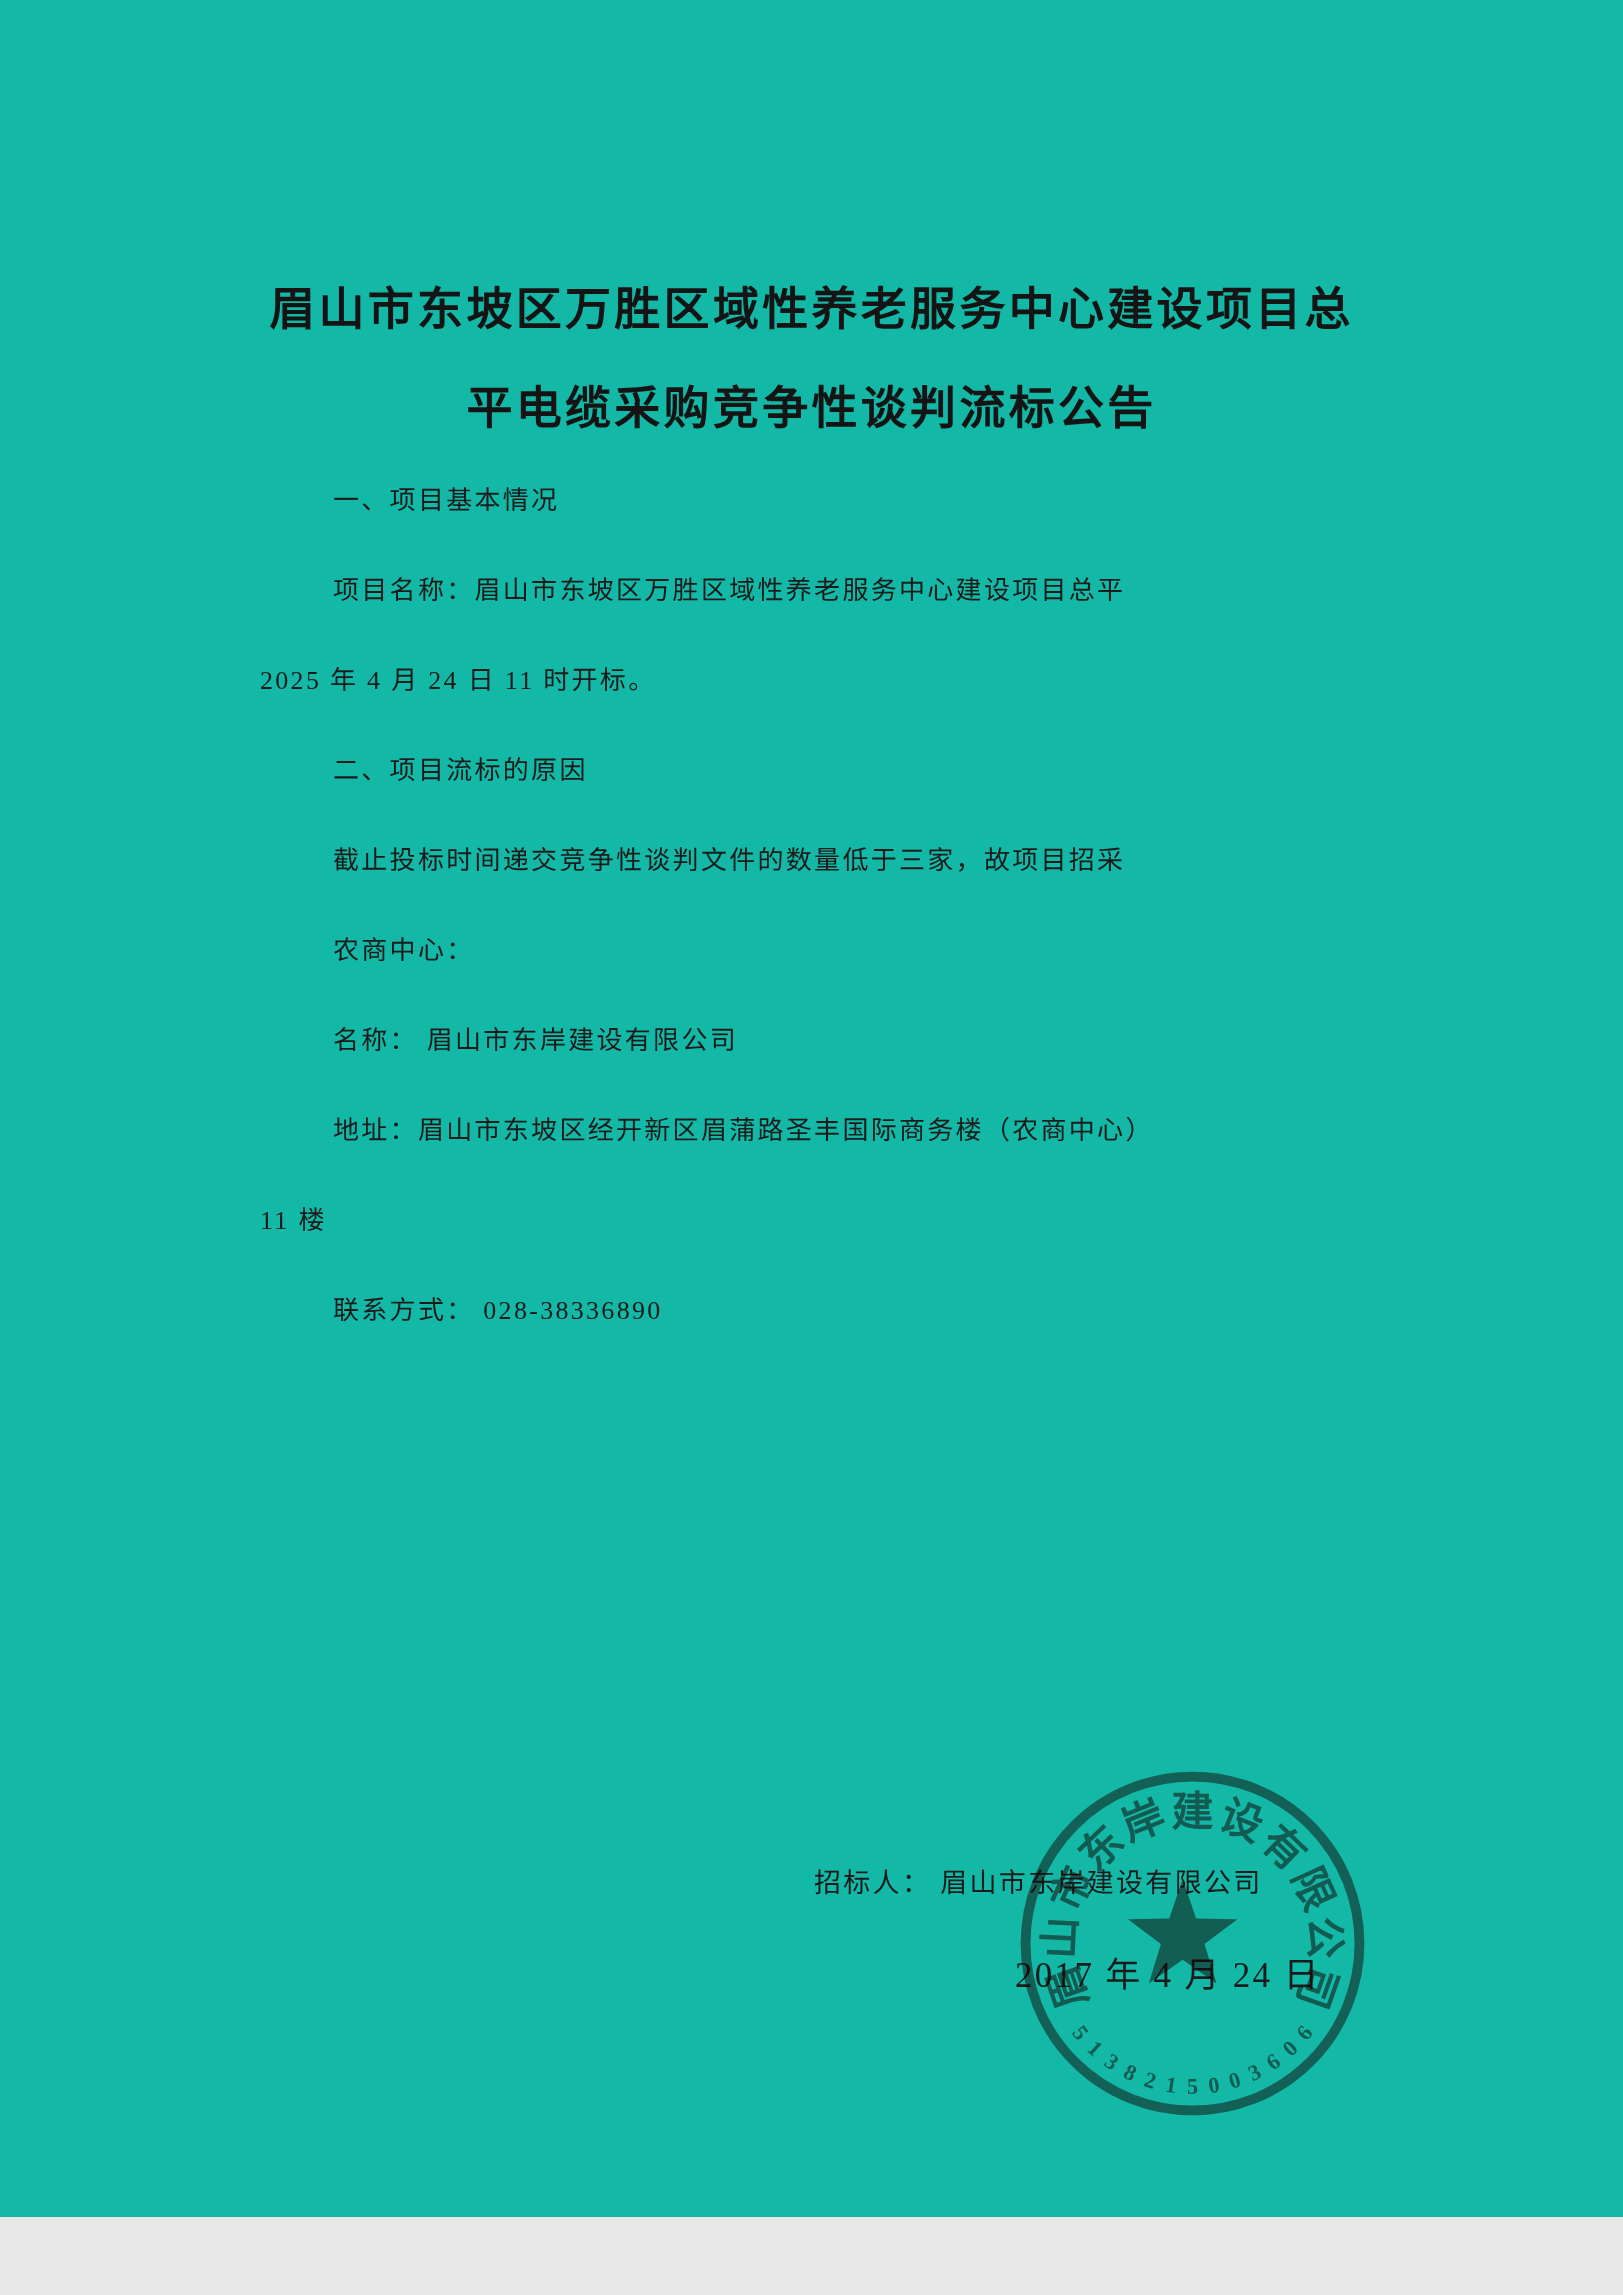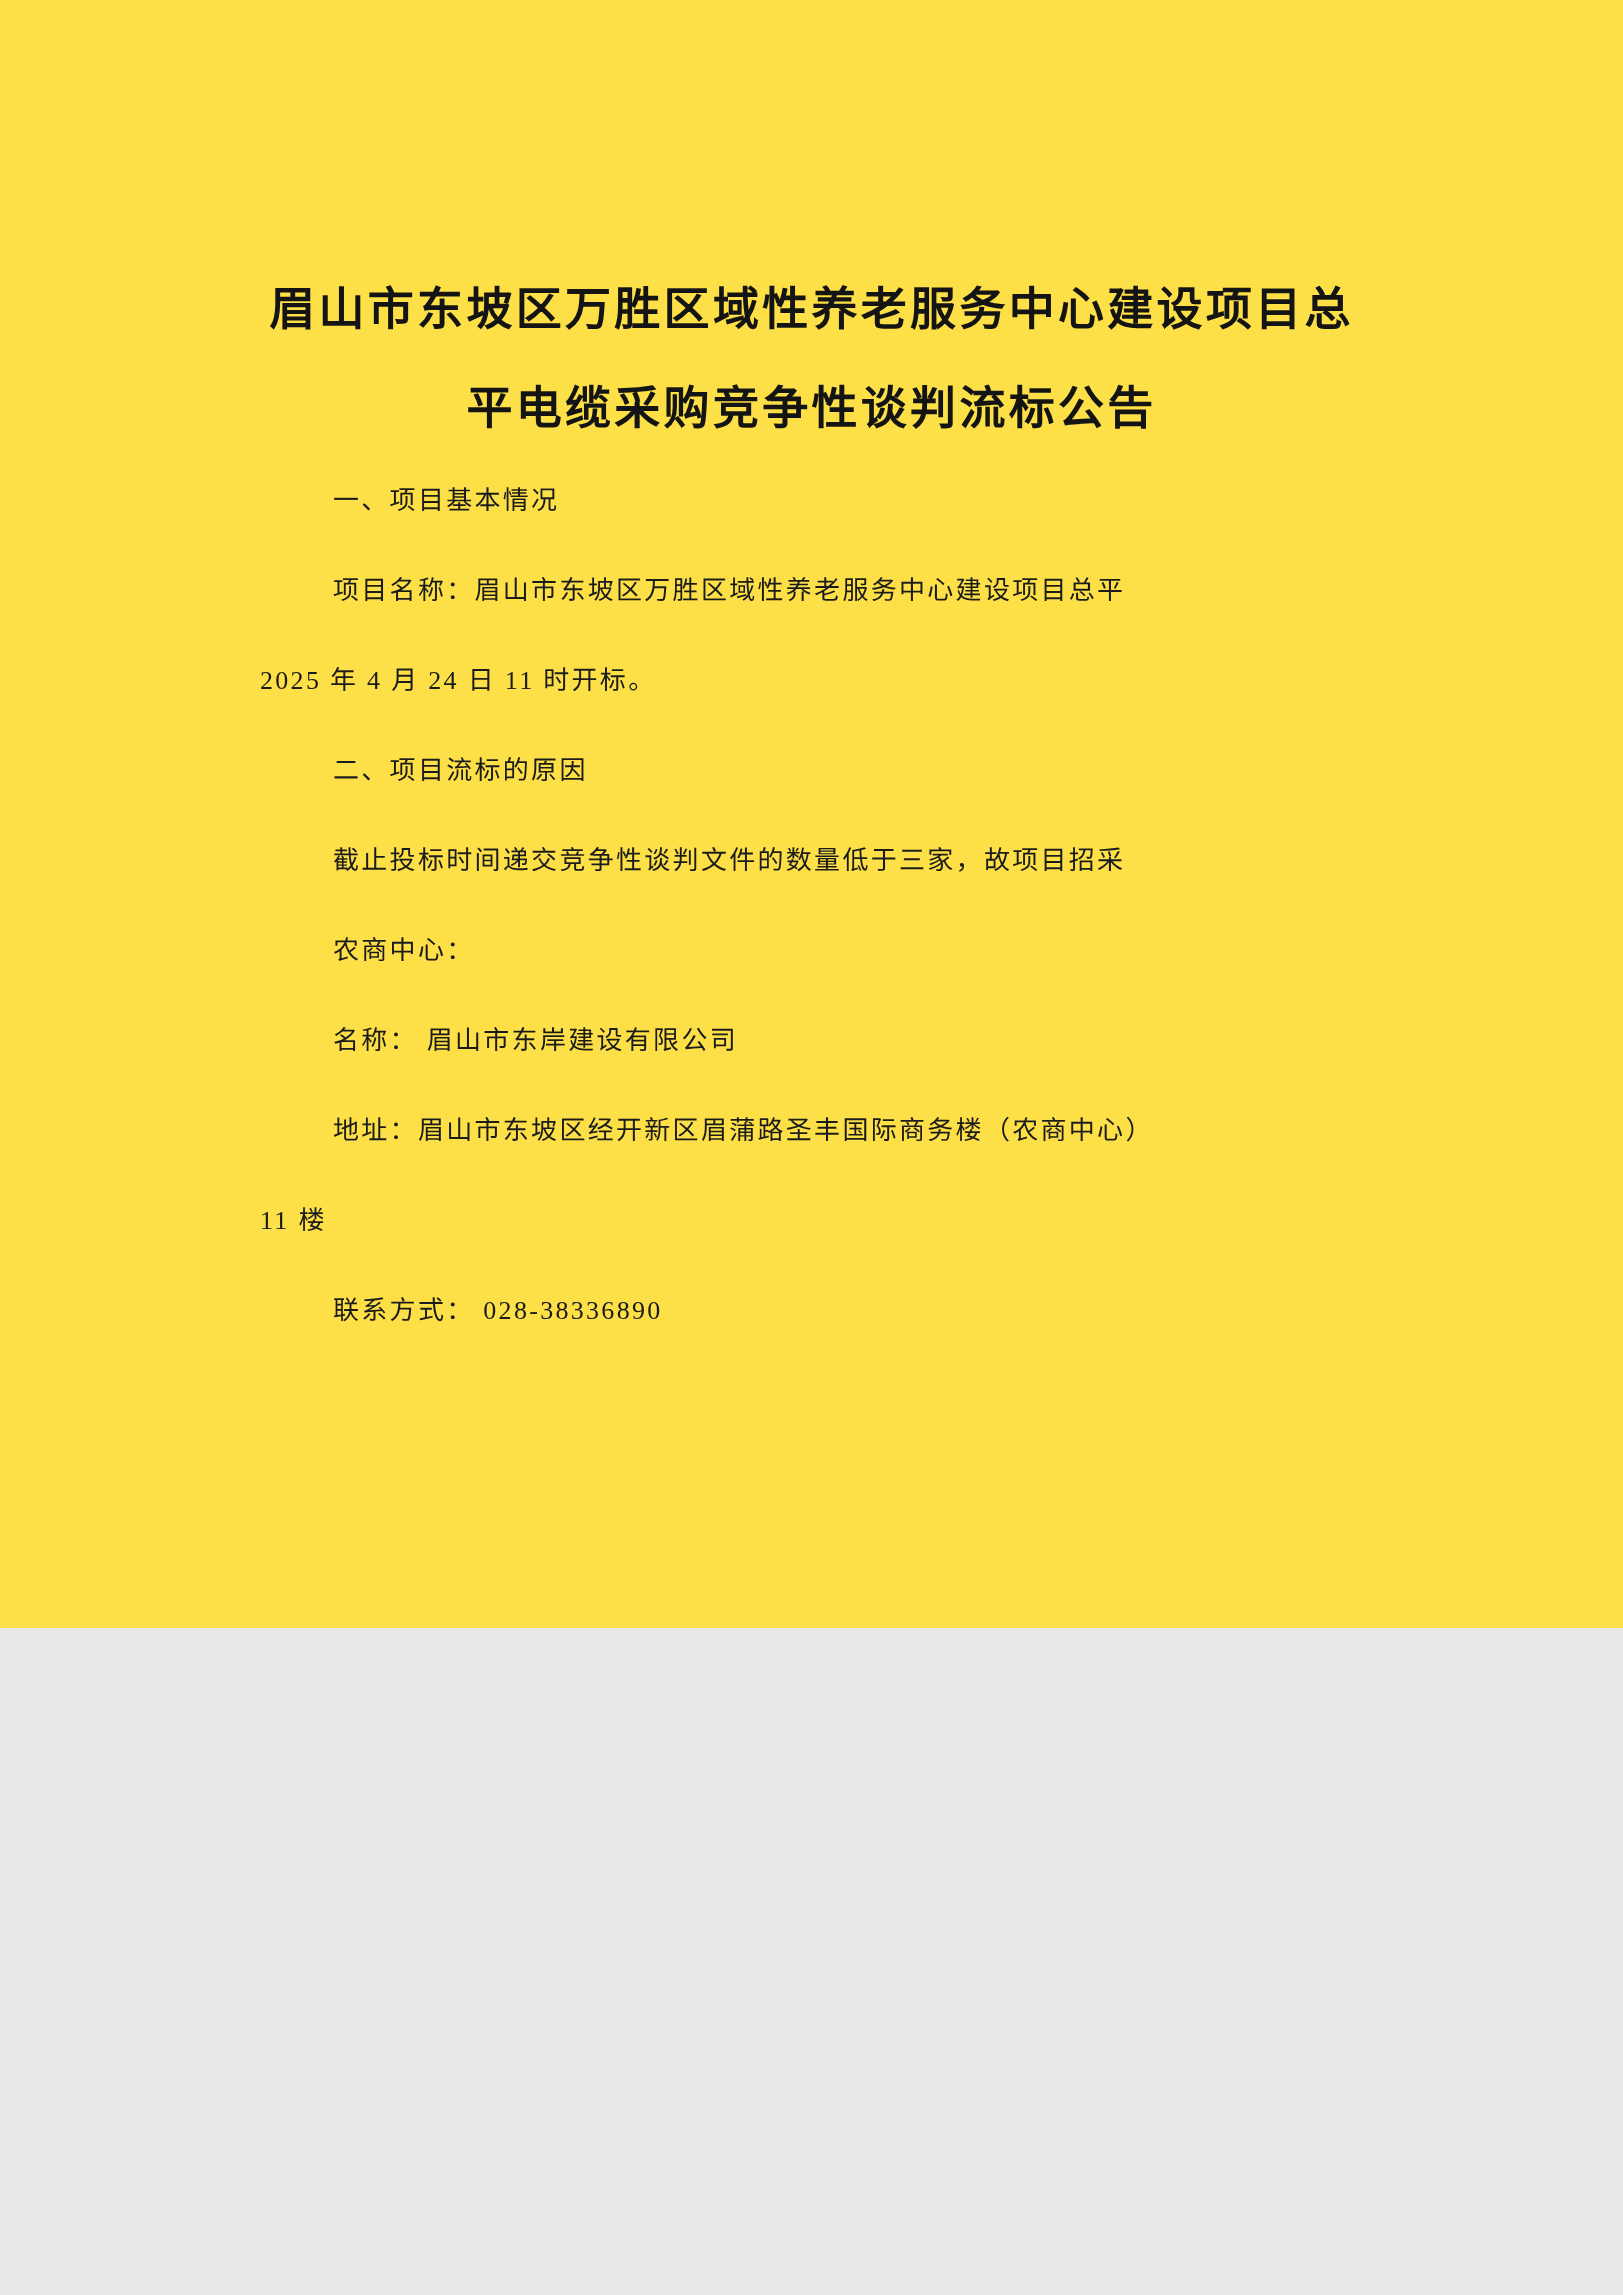--- a/index.html
+++ b/index.html
@@ -1,20 +1,20 @@
 <!DOCTYPE html>
 <html lang="zh-CN" style="font-size:10.5px"><head>
 <meta charset="utf-8">
 <style>
   html,body{margin:0;padding:0;background:#e8e8e8;}
   .page{
     position:relative;
-    width:1623px;height:1628px;
+    width:1623px;height:2217px;
     margin:0 auto;
-    background:#fde047;
+    background:#14b8a6;
     overflow:hidden;
     font-family:"Liberation Serif","DejaVu Serif",serif;
     color:#1b1b1b;
   }
   .title{
     position:absolute;
     top:260px;left:0;right:0;
     text-align:center;
     font-size:46px;
     font-weight:bold;

